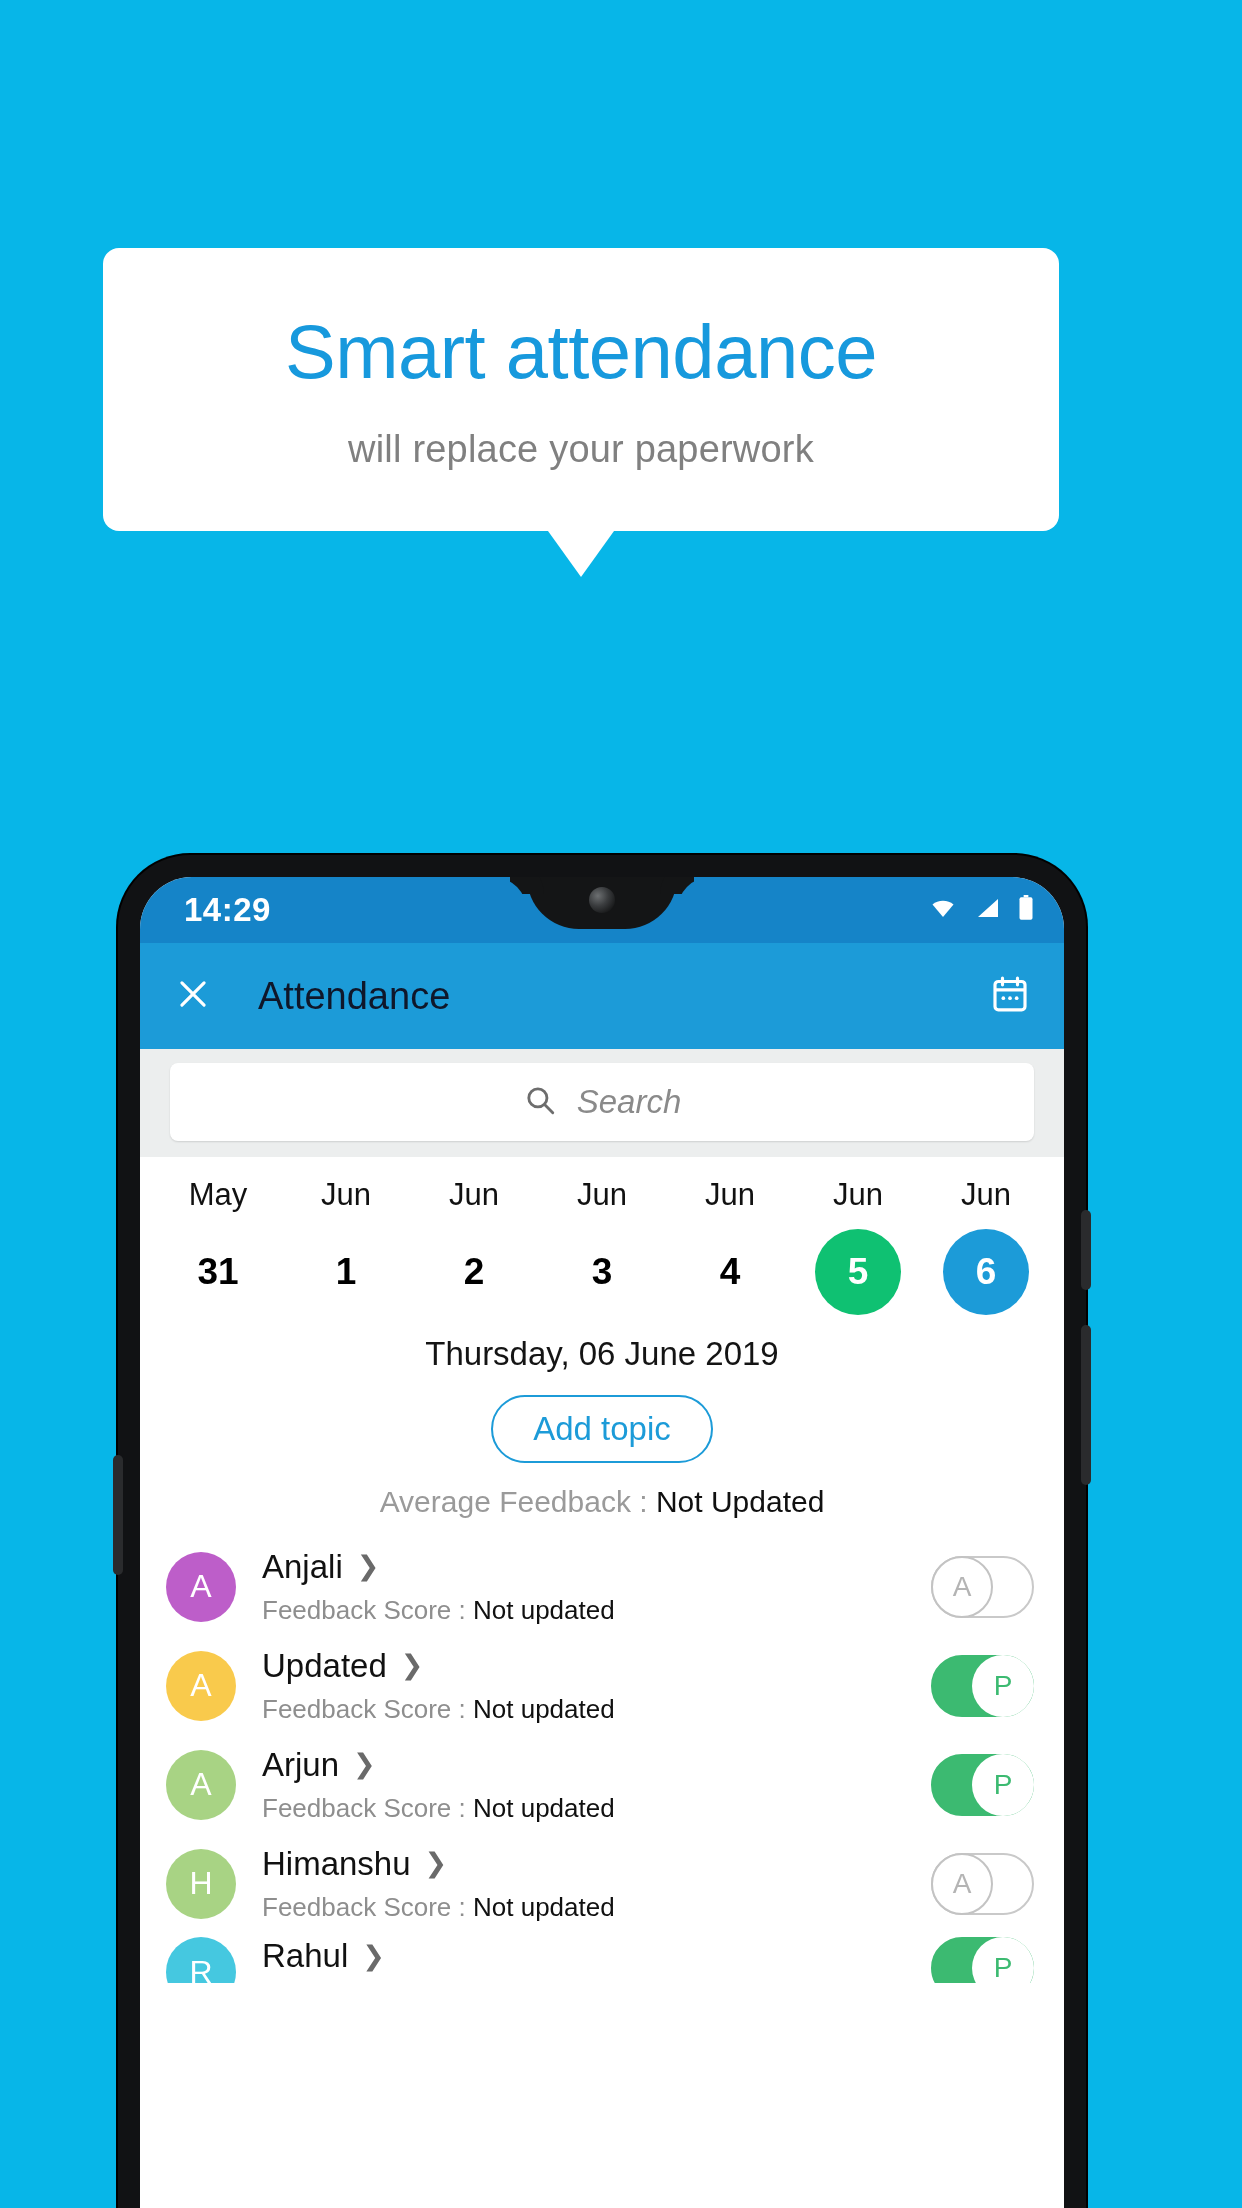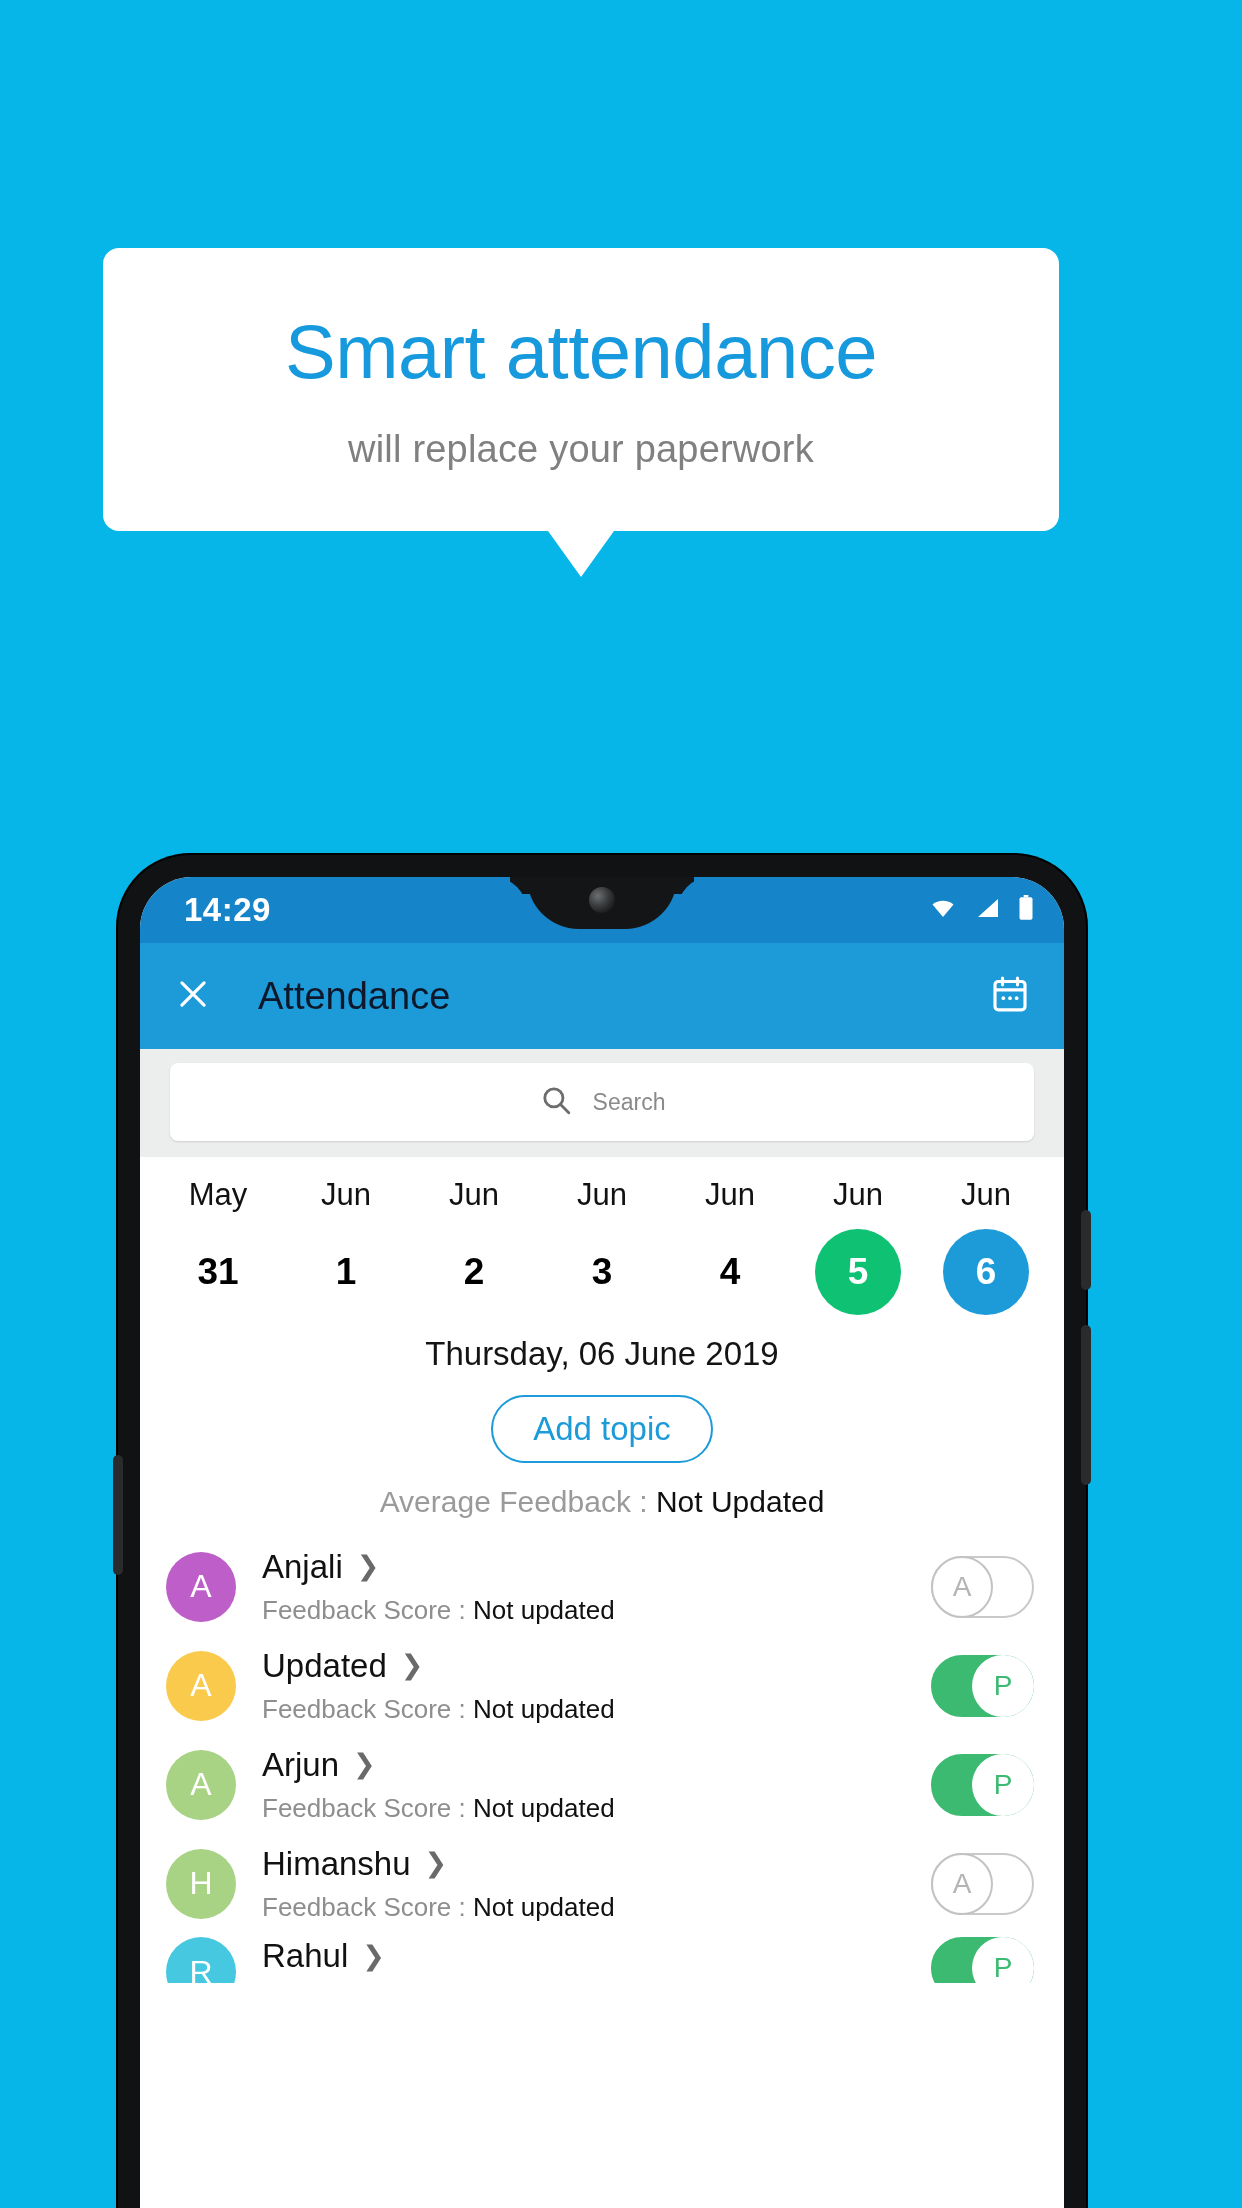--- a/index.html
+++ b/index.html
@@ -165,21 +165,22 @@
     border-radius: 8px;
     height: 78px;
     display: flex;
     align-items: center;
     justify-content: center;
     gap: 20px;
     box-shadow: 0 1px 2px rgba(0,0,0,.13);
   }
   .search-placeholder {
     color: #8a8a8a;
-    font-size: 23px;
+    font-size: 33px;
+    font-style: italic;
   }
 
   
   .datestrip {
     display: flex;
     padding: 20px 14px 4px;
     background: #ffffff;
   }
   .daycell {
     flex: 1;

